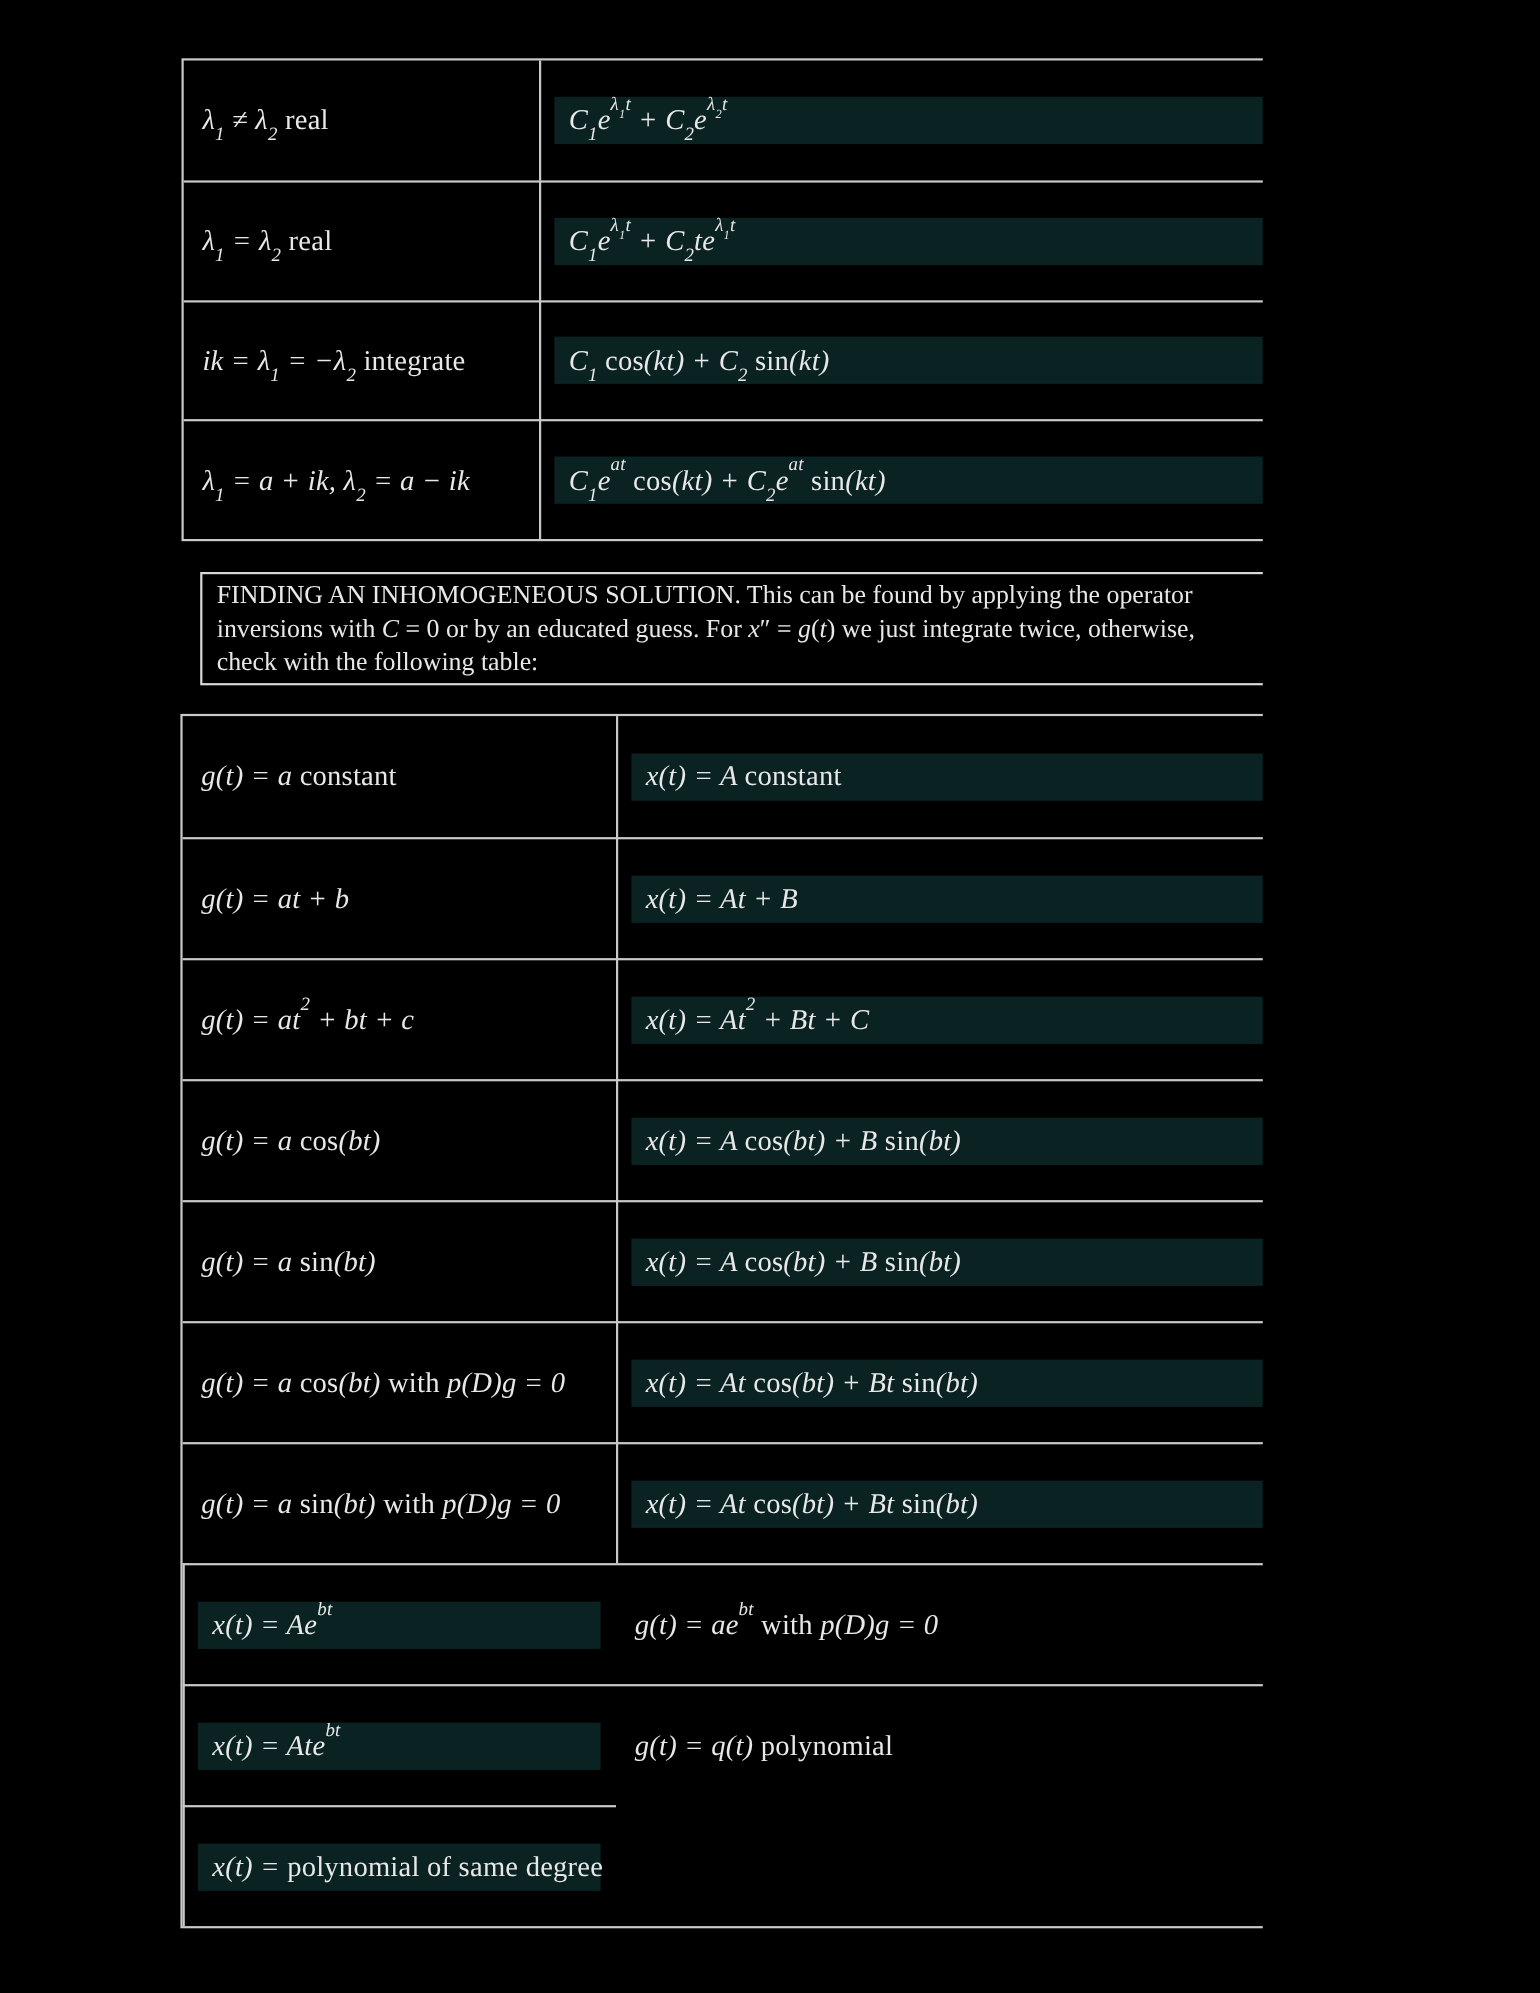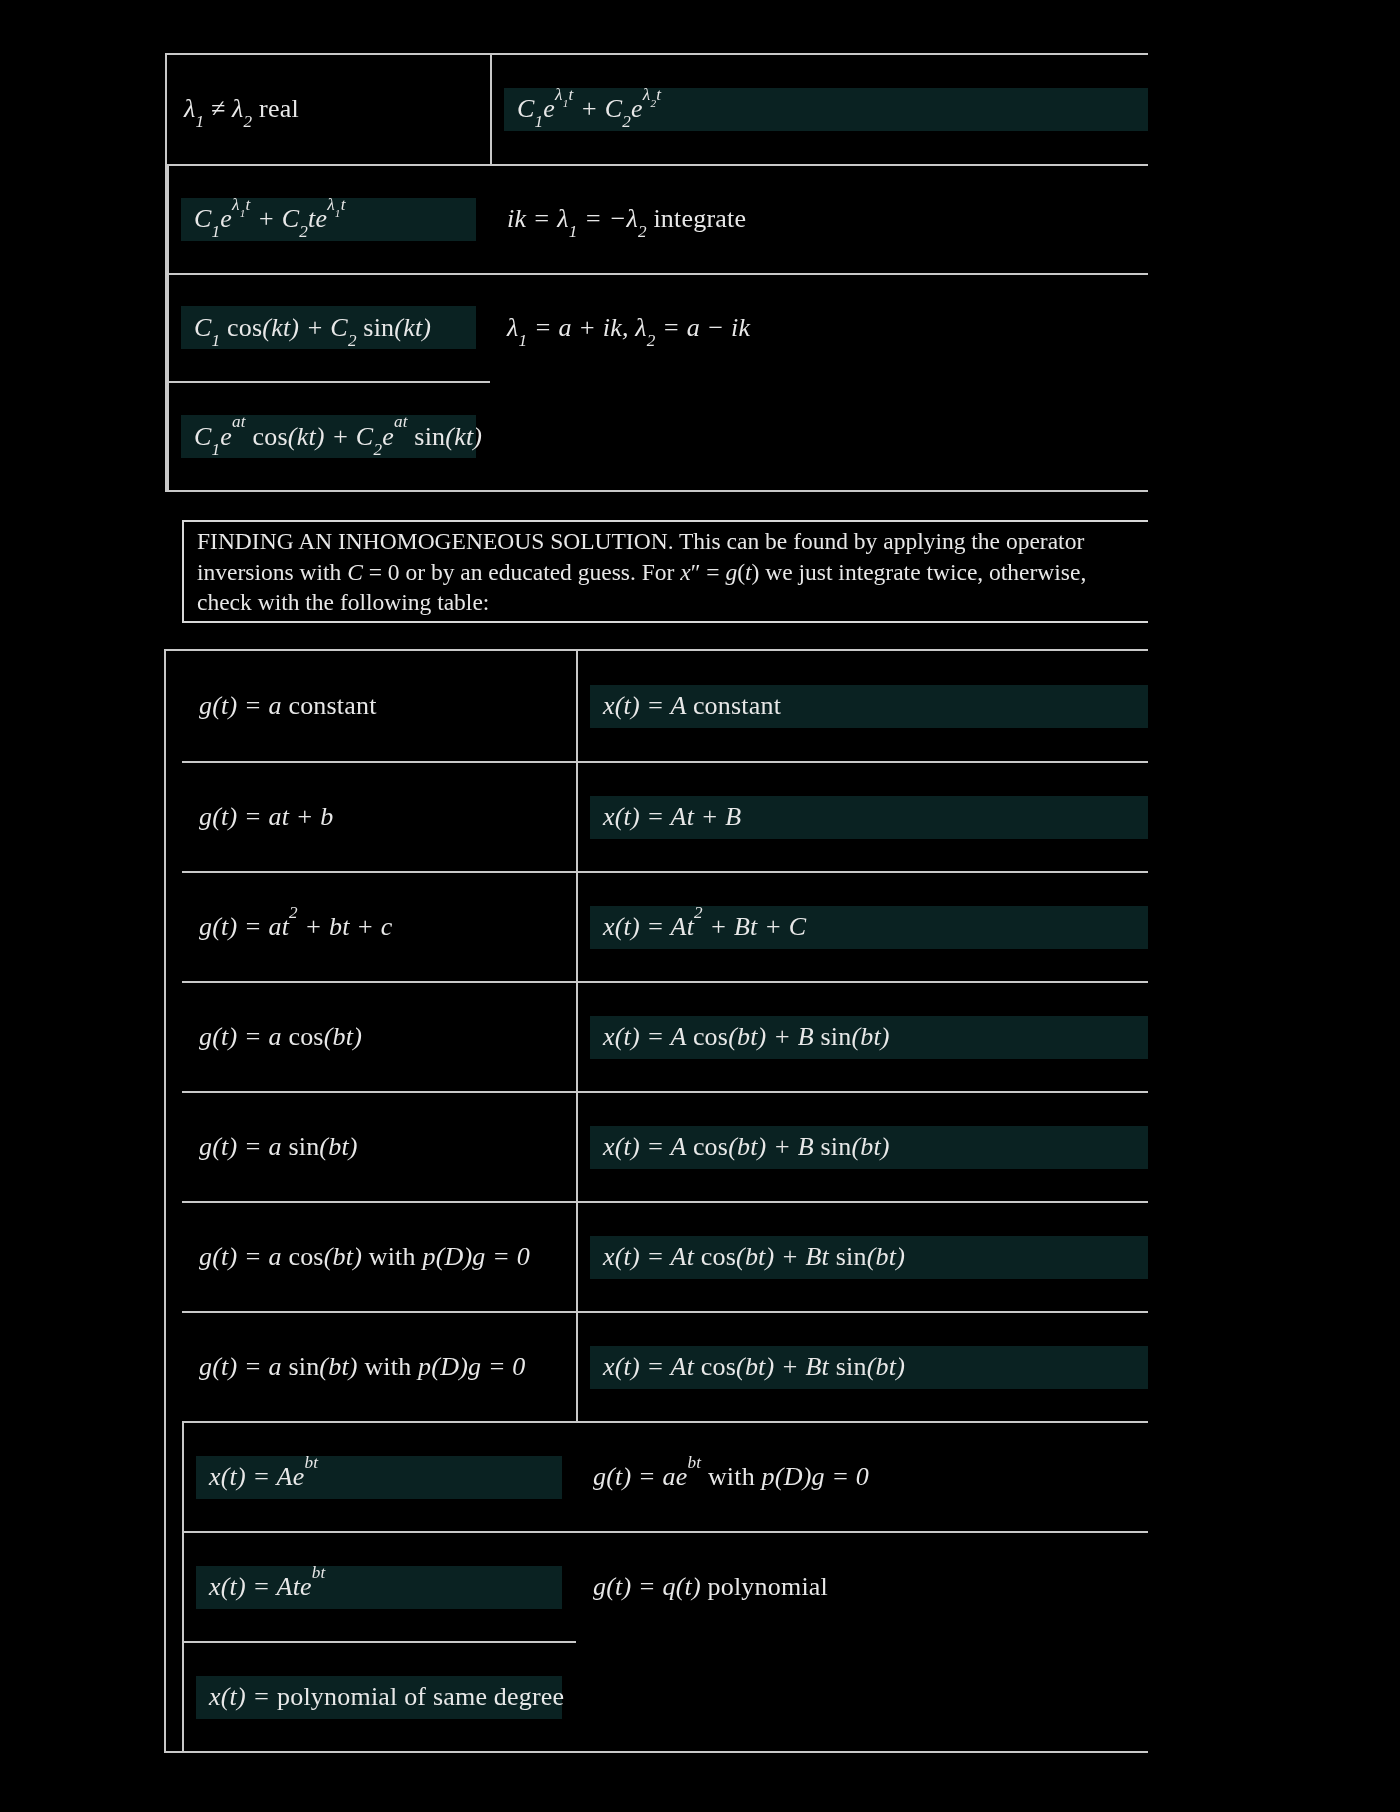--- a/index.html
+++ b/index.html
@@ -7,21 +7,21 @@
     --border:#c9c9c9;
     --note-border:#d8d8d8;
     --text:#e8e8e8;
     --highlight-bg:#0a2222;
   }
   html,body{margin:0;padding:0;background:var(--page-bg);}
   .page{position:relative;width:1148px;height:1812px;background:var(--page-bg);overflow:hidden;
         font-family:"Liberation Serif","DejaVu Serif",serif;color:var(--text);}
   .tbl{position:absolute;display:grid;border:2px solid var(--border);box-sizing:border-box;background:var(--page-bg);}
   .tbl-homog{left:165px;top:53px;width:1013px;height:439px;grid-template-columns:323px 1fr;grid-auto-rows:1fr;}
-  .tbl-inhomog{left:164px;top:649px;width:1088px;height:1104px;grid-template-columns:394px 1fr;grid-auto-rows:1fr;padding-left:16px;}
+  .tbl-inhomog{left:164px;top:649px;width:1088px;height:1104px;grid-template-columns:394px 1fr;grid-auto-rows:1fr;}
   .cell{display:flex;align-items:center;box-sizing:border-box;min-width:0;}
   .cell-left{padding-left:17px;}
   .cell-right{border-left:2px solid var(--border);}
   .rowline{border-top:2px solid var(--border);}
   .hl{flex:1;height:43px;background:var(--highlight-bg);display:flex;align-items:center;
       margin:0 14px 0 12px;padding-left:13px;min-width:0;}
   .math{font-style:italic;font-size:26px;white-space:nowrap;letter-spacing:0.2px;}
   .rm{font-style:normal;}
   .it{font-style:italic;}
   sup{font-size:66%;line-height:0;position:relative;top:-0.45em;}
@@ -38,20 +38,23 @@
   <div class="tbl tbl-homog">
     <div class="cell cell-left">
         <span class="math">λ<sub>1</sub> ≠ λ<sub>2</sub> <span class="rm">real</span></span>
       </div>
     <div class="cell cell-right">
         <div class="hl">
           <span class="math">C<sub>1</sub>e<sup>λ<sub>1</sub>t</sup> + C<sub>2</sub>e<sup>λ<sub>2</sub>t</sup></span>
         </div>
       </div>
 
+    <div class="cell cell-left rowline">
+        <span class="math">λ<sub>1</sub> = λ<sub>2</sub> <span class="rm">real</span></span>
+      </div>
     <div class="cell cell-right rowline">
         <div class="hl">
           <span class="math">C<sub>1</sub>e<sup>λ<sub>1</sub>t</sup> + C<sub>2</sub>te<sup>λ<sub>1</sub>t</sup></span>
         </div>
       </div>
 
     <div class="cell cell-left rowline">
         <span class="math">ik = λ<sub>1</sub> = −λ<sub>2</sub> <span class="rm">integrate</span></span>
       </div>
     <div class="cell cell-right rowline">

